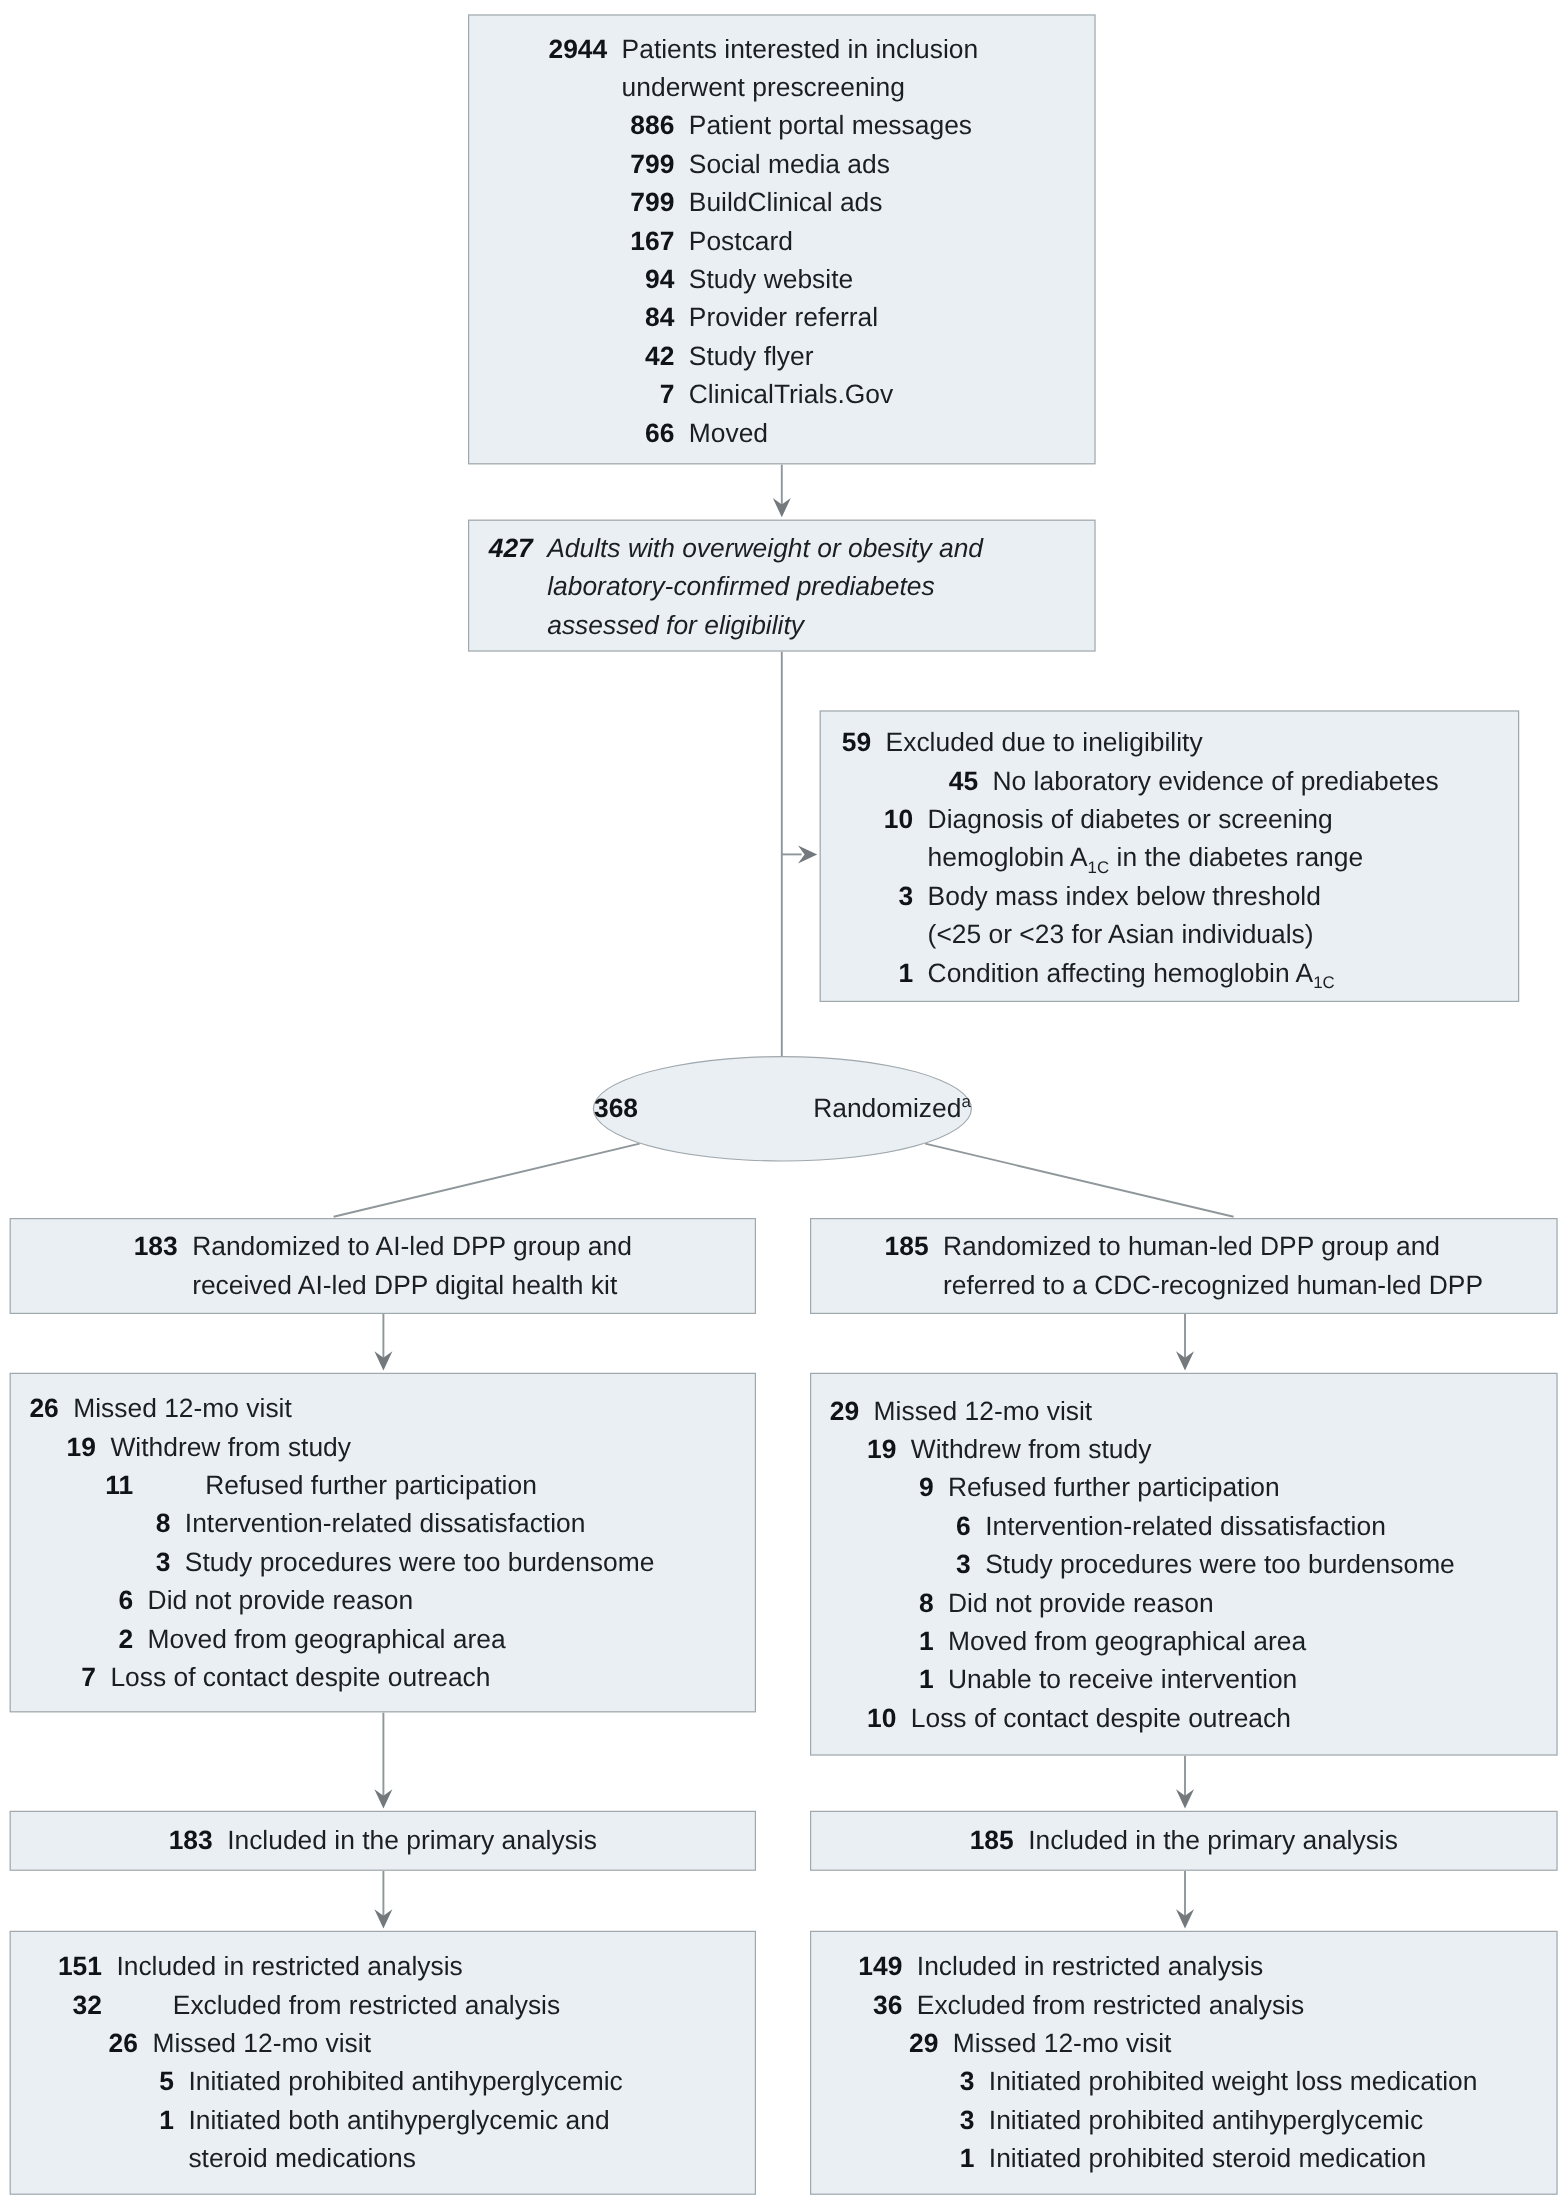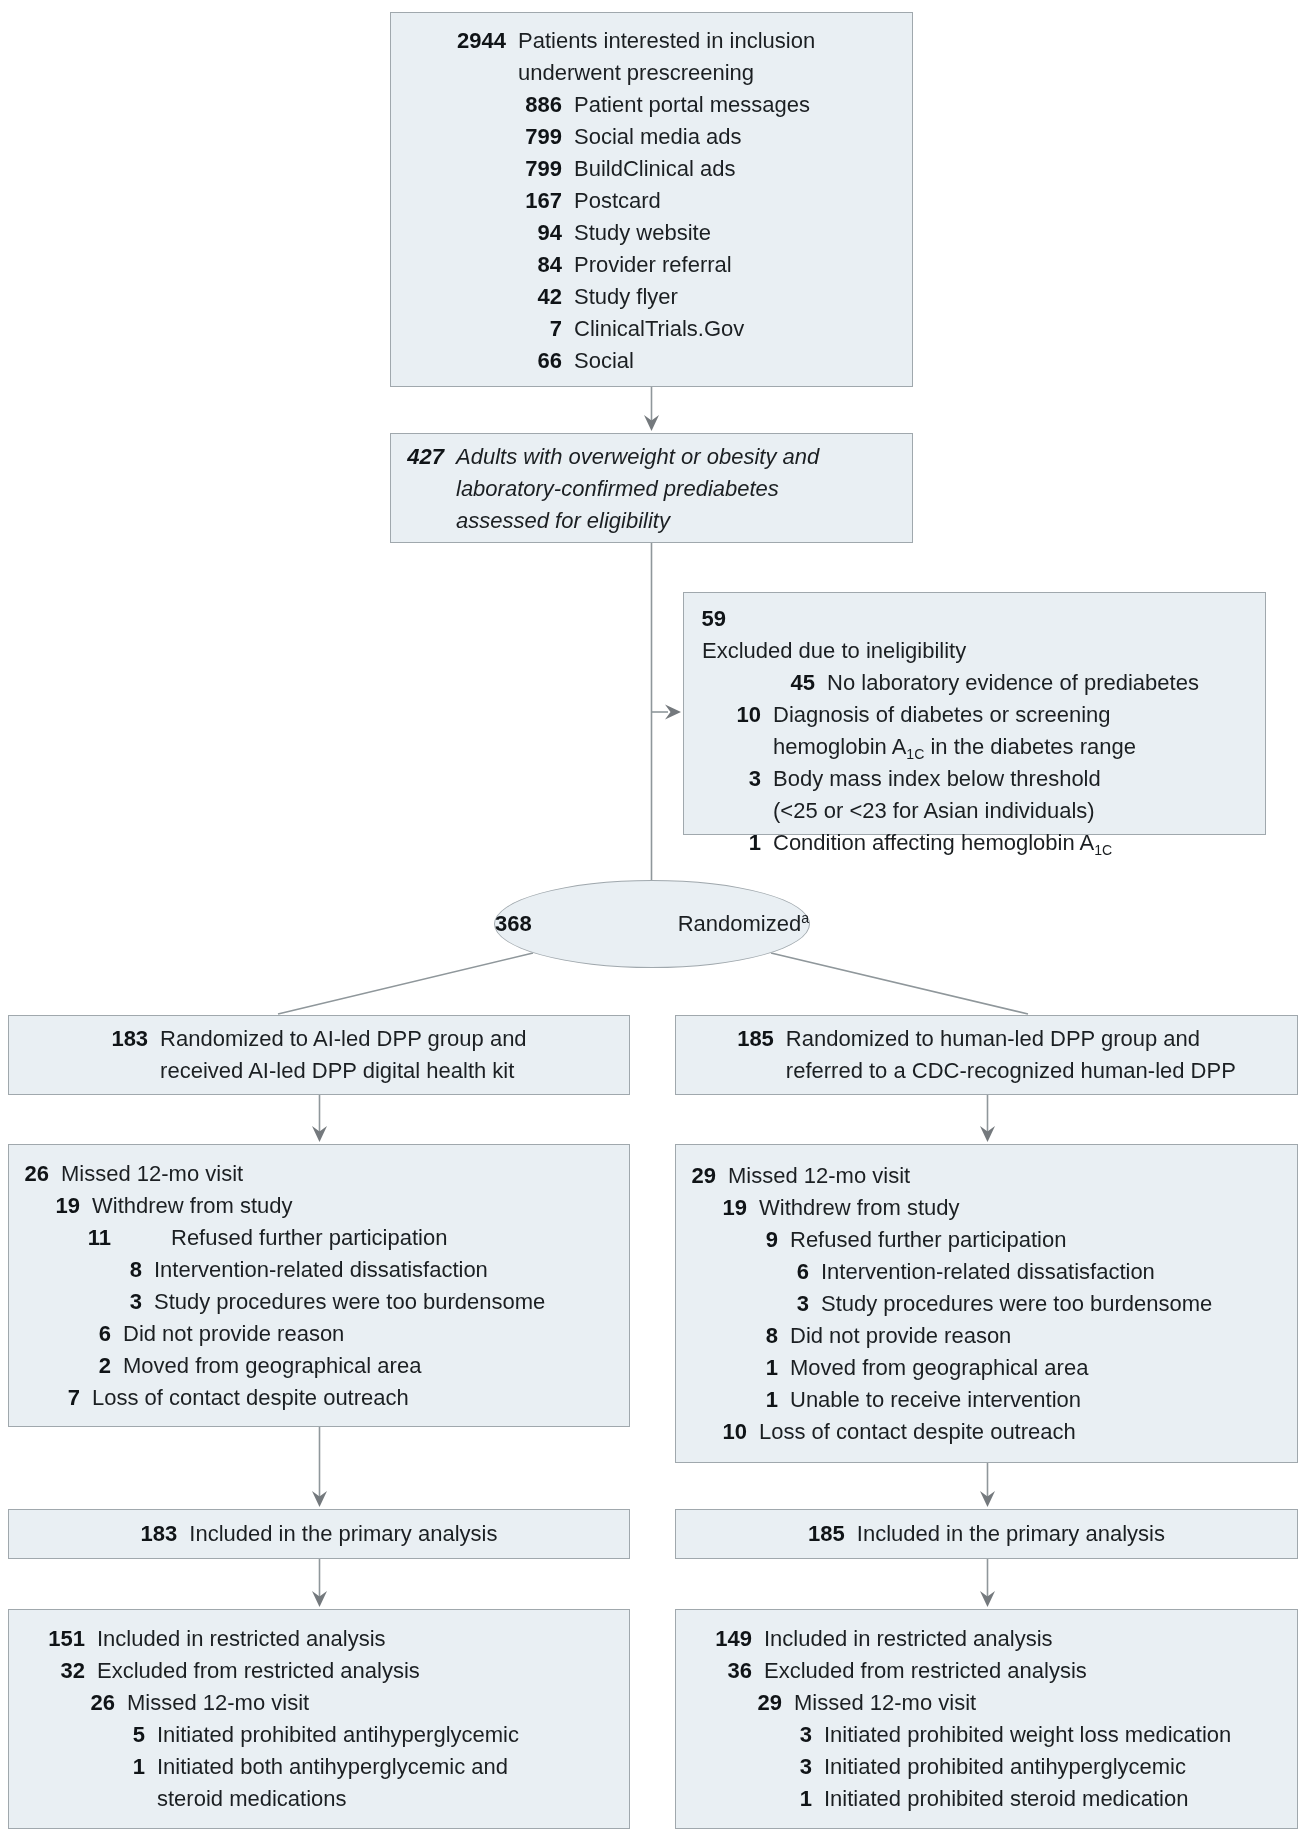--- a/index.html
+++ b/index.html
@@ -123,35 +123,35 @@
         <div class="row" style="padding-left: 56px;">
           <span class="num" style="width: 95px;">42</span>
           <span class="txt">Study flyer</span>
         </div>
         <div class="row" style="padding-left: 56px;">
           <span class="num" style="width: 95px;">7</span>
           <span class="txt">ClinicalTrials.Gov</span>
         </div>
         <div class="row" style="padding-left: 56px; align-items: center;">
           <span class="num" style="width: 95px;">66</span>
-          <span class="txt">Social</span>
+          <span class="txt">Moved</span>
         </div>
       </div>
     </div>
   <div class="box" id="b-eligibility" style="left: 390px; top: 433px; width: 523px; height: 110px; padding: 7px 12px 0px 8px; font-style: italic;">
       <div class="rows">
         <div class="row" style="padding-left: 0px;">
           <span class="num" style="width: 45px;">427</span>
           <span class="txt">Adults with overweight or obesity and<br>laboratory-confirmed prediabetes<br>assessed for eligibility</span>
         </div>
       </div>
     </div>
   <div class="box" id="b-excluded" style="left: 683px; top: 592px; width: 583px; height: 243px; padding: 10px 12px 0px 6px;">
       <div class="rows">
-        <div class="row" style="padding-left: 0px; flex-direction: column;">
+        <div class="row" style="padding-left: 0px;">
           <span class="num" style="width: 36px;">59</span>
           <span class="txt">Excluded due to ineligibility</span>
         </div>
         <div class="row" style="padding-left: 35px; justify-content: center;">
           <span class="num" style="width: 36px;">45</span>
           <span class="txt">No laboratory evidence of prediabetes</span>
         </div>
         <div class="row" style="padding-left: 35px;">
           <span class="num" style="width: 36px;">10</span>
           <span class="txt">Diagnosis of diabetes or screening<br>hemoglobin A<sub>1C</sub> in the diabetes range</span>
@@ -279,21 +279,21 @@
           <span class="txt">Included in the primary analysis</span>
         </div>
       </div>
     </div>
   <div class="box" id="b-restricted_ai" style="left: 8px; top: 1609px; width: 622px; height: 220px; padding: 13px 12px 0px 16px;">
       <div class="rows">
         <div class="row" style="padding-left: 0px;">
           <span class="num" style="width: 60px;">151</span>
           <span class="txt">Included in restricted analysis</span>
         </div>
-        <div class="row" style="padding-left: 0px;">
+        <div class="row" style="padding-left: 0px; gap: 47px;">
           <span class="num" style="width: 60px;">32</span>
           <span class="txt">Excluded from restricted analysis</span>
         </div>
         <div class="row" style="padding-left: 30px;">
           <span class="num" style="width: 60px;">26</span>
           <span class="txt">Missed 12-mo visit</span>
         </div>
         <div class="row" style="padding-left: 60px;">
           <span class="num" style="width: 60px;">5</span>
           <span class="txt">Initiated prohibited antihyperglycemic</span>

